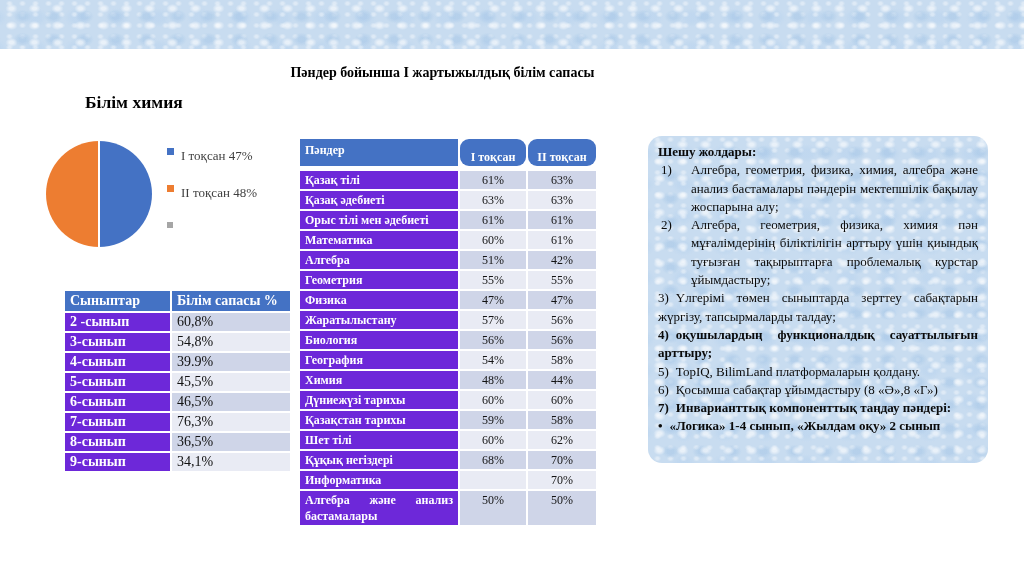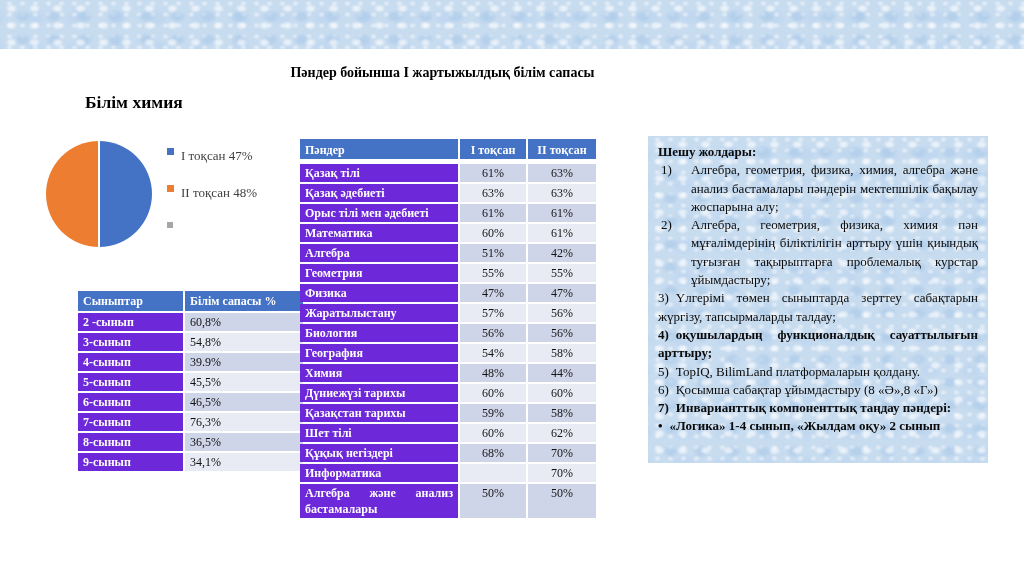--- a/index.html
+++ b/index.html
@@ -42,41 +42,41 @@
   .legend-label{font-size:13px;color:#3f3f3f;white-space:nowrap;}
   
   .tbl{position:absolute;display:flex;flex-direction:column;}
   .trow{display:flex;margin-bottom:2px;}
   .cell{box-sizing:border-box;padding:1px 5px;}
   .hdr{background:#4472c4;color:#fff;font-weight:bold;}
   .lbl{background:#6d28d9;color:#fff;font-weight:bold;}
   .r-odd  .val{background:#cfd5e8;}
   .r-even .val{background:#e9ebf4;}
   
-  .class-table{left:64px;top:291px;font-size:12px;padding-left:14px;}
+  .class-table{left:51px;top:291px;font-size:14px;padding-left:14px;}
   .class-table .c0{width:105px;margin-right:2px;}
   .class-table .c1{width:118px;}
   .class-table .trow{min-height:18px;line-height:16px;}
   .class-table .hdr-row{min-height:20px;line-height:18px;}
   
   .subject-table{left:284px;top:139px;font-size:12px;margin-left:16px;}
   .subject-table .c0{width:158px;margin-right:2px;}
   .subject-table .c1{width:66px;margin-right:2px;text-align:center;}
   .subject-table .c2{width:68px;text-align:center;}
   .subject-table .hdr-row{min-height:36px;margin-bottom:5px;}
   .subject-table .hdr-row .c0{text-align:left;padding-top:3px;}
-  .subject-table .hdr-row .c1,.subject-table .hdr-row .c2{padding-top:3px;text-align:center;}
+  .subject-table .hdr-row .c1,.subject-table .hdr-row .c2{padding-top:10px;text-align:center;border-radius:9px;}
   .subject-table .trow{min-height:16.4px;line-height:16px;}
   .subject-table .lbl{text-align:justify;}
   .subject-table .val{color:#141414;}
   
   .solutions{
     position:absolute;left:648px;top:136px;width:340px;height:327px;
     box-sizing:border-box;padding:7px 10px;
-    font-size:13px;line-height:18.3px;color:#0a0a0a;
+    font-size:13px;line-height:18.3px;color:#0a0a0a;border-radius:14px;
   }
   .sol-title{font-weight:bold;}
   .sol-item{text-align:justify;}
   .sol-item.bold{font-weight:bold;}
   .sol-item.hang{position:relative;padding-left:33px;}
   .sol-item.hang .sol-marker{position:absolute;left:3px;}
   .sol-item:not(.hang) .sol-marker{margin-right:7px;}
 </style>
 </head>
 <body>

